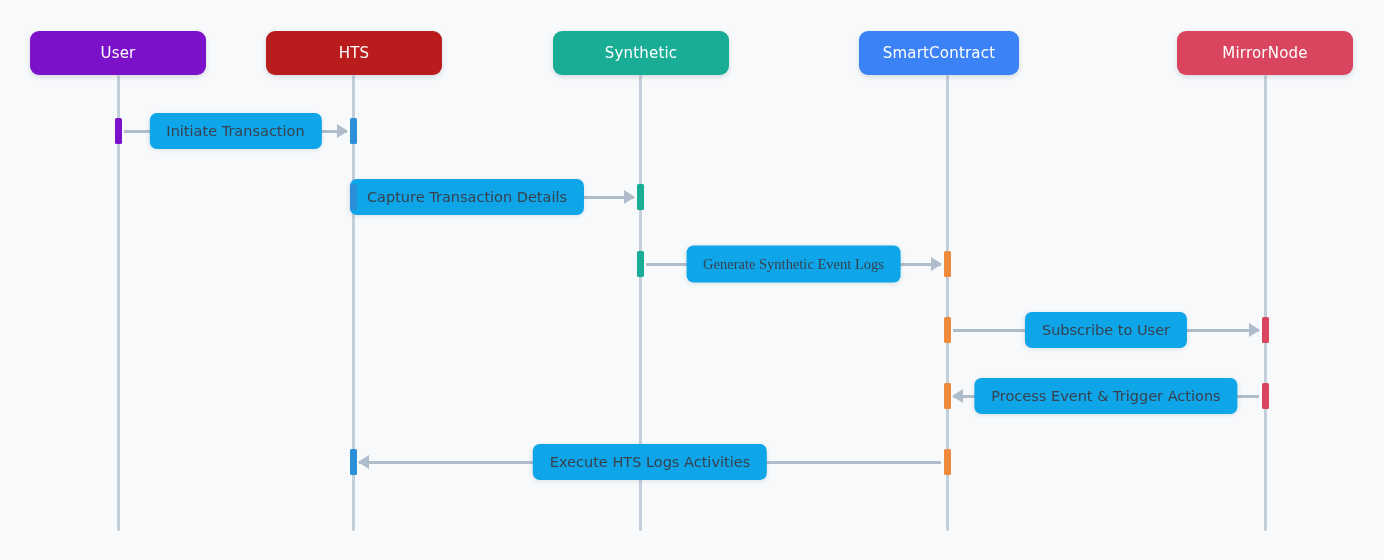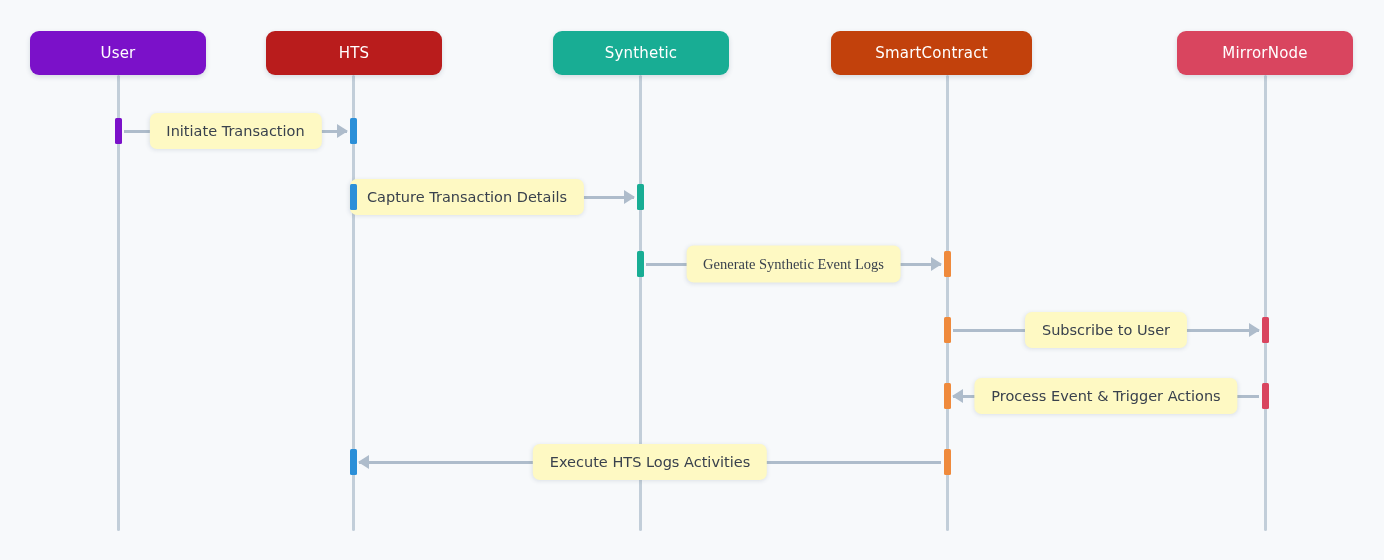--- a/index.html
+++ b/index.html
@@ -70,21 +70,21 @@
     border-left: 11px solid #aebccb;
   }
   .arrowhead.left {
     border-right: 11px solid #aebccb;
   }
 
   
   .msg-label {
     position: absolute;
     transform: translate(-50%, -50%);
-    background: #fef9c3;
+    background: #0ea5e9;
     border-radius: 7px;
     padding: 10px 17px;
     font-size: 14.5px;
     color: #39414d;
     white-space: nowrap;
     box-shadow: 0 1px 4px rgba(40,60,90,0.13);
   }
 </style>
 </head>
 <body>
@@ -134,20 +134,20 @@
   <div id="participants-layer">
       <div class="participant" style="left: 30px; top: 31px; width: 176px; background: rgb(123, 17, 201); align-items: center;">
         <span class="participant-label">User</span>
       </div>
       <div class="participant" style="left: 266px; top: 31px; width: 176px; background: #b91c1c;">
         <span class="participant-label">HTS</span>
       </div>
       <div class="participant" style="left: 553px; top: 31px; width: 176px; background: rgb(24, 173, 148);">
         <span class="participant-label">Synthetic</span>
       </div>
-      <div class="participant" style="left: 831px; top: 31px; width: 201px; background: #c2410c;">
+      <div class="participant" style="left: 859px; top: 31px; width: 160px; background: #3b82f6;">
         <span class="participant-label">SmartContract</span>
       </div>
       <div class="participant" style="left: 1177px; top: 31px; width: 176px; background: rgb(217, 69, 95);">
         <span class="participant-label">MirrorNode</span>
       </div>
     </div>
 </div>
 
 </body></html>

